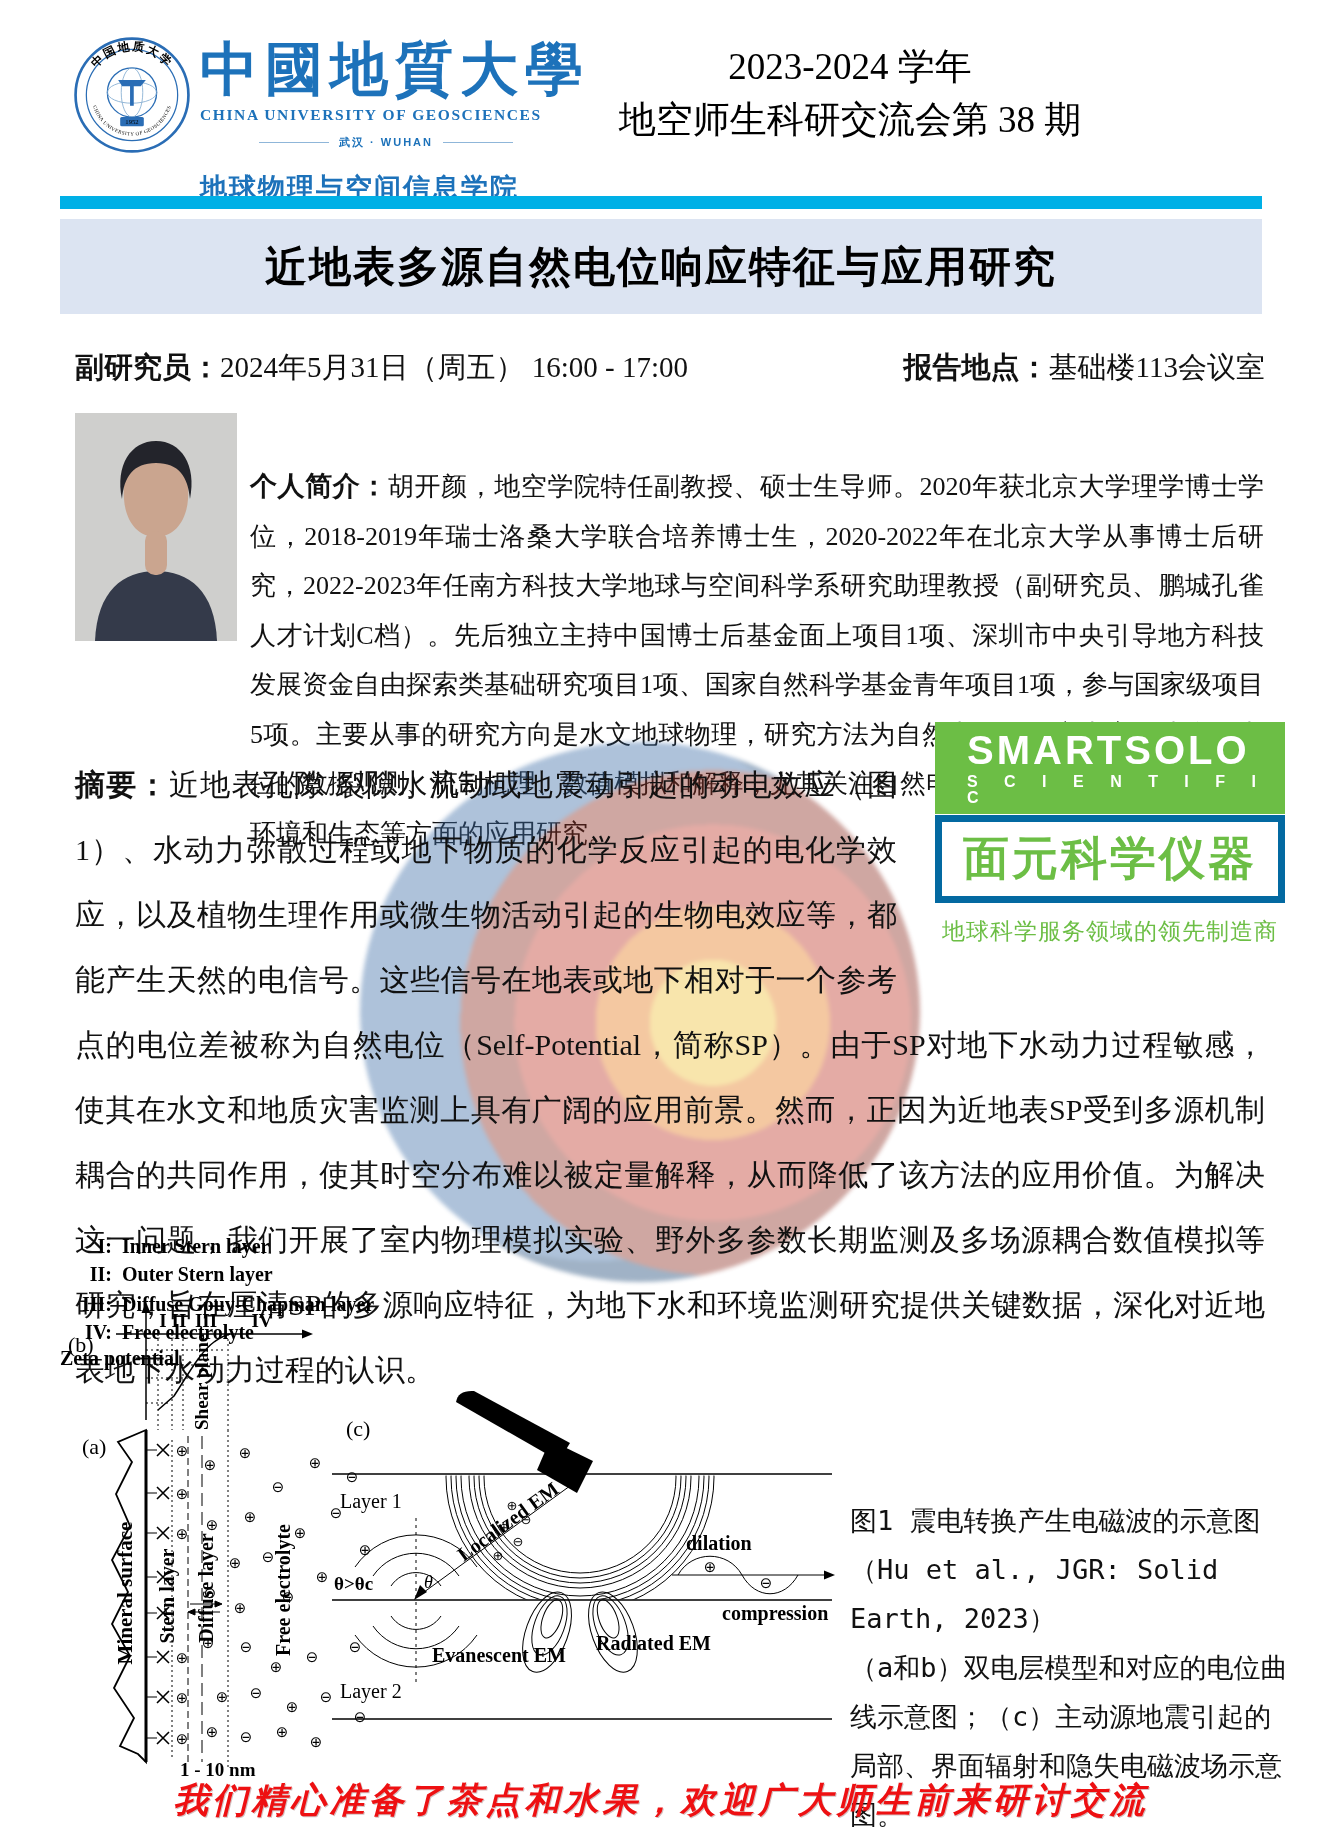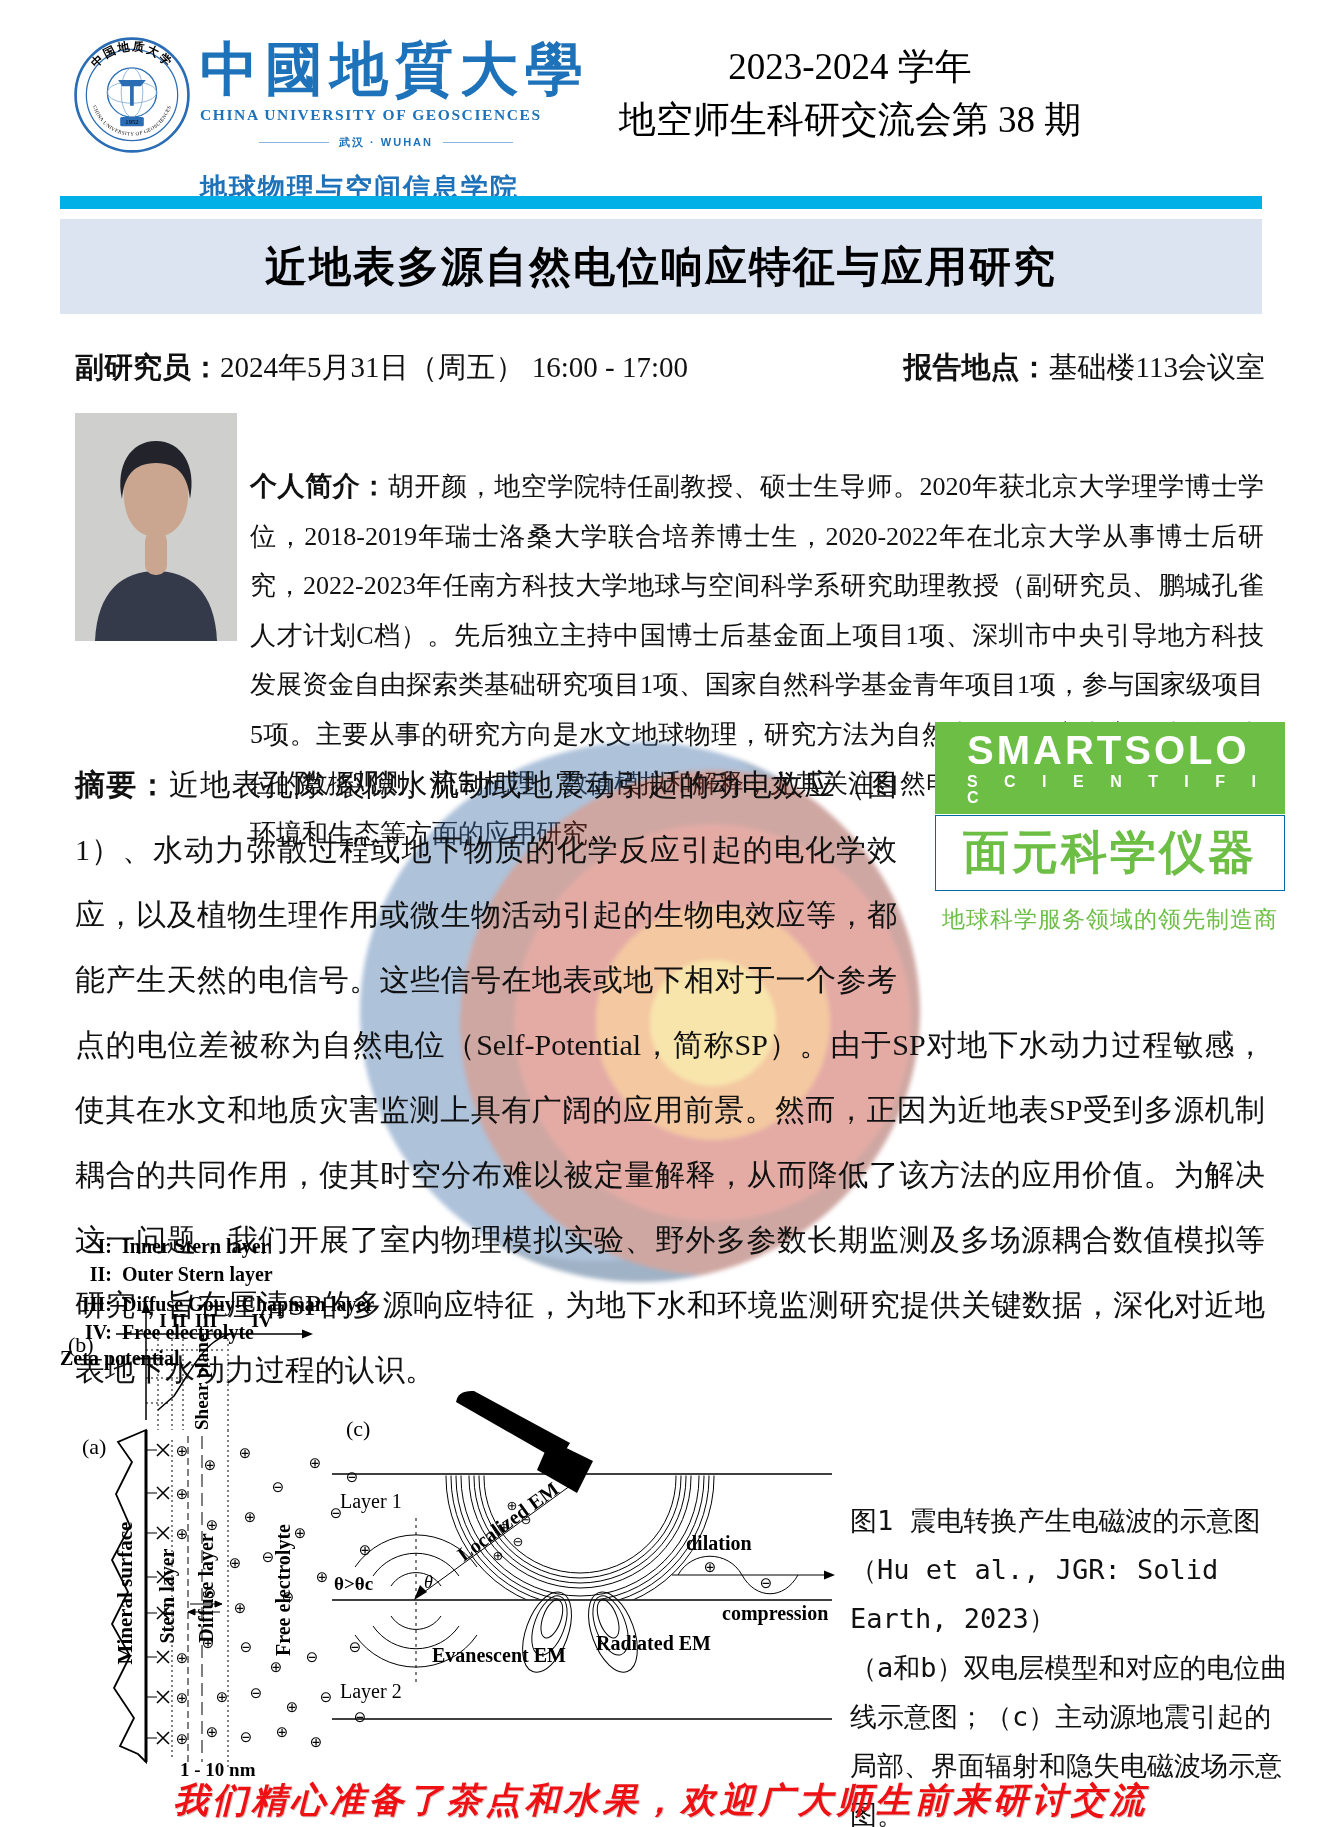--- a/index.html
+++ b/index.html
@@ -152,21 +152,21 @@
   <div class="abs abstract">
     <div class="spacer"></div>
     <span class="lbl">摘要：</span><span>近地表孔隙/裂隙水流动或地震动引起的动电效应（图1）、水动力弥散过程或地下物质的化学反应引起的电化学效应，以及植物生理作用或微生物活动引起的生物电效应等，都能产生天然的电信号。这些信号在地表或地下相对于一个参考点的电位差被称为自然电位（Self-Potential，简称SP）。由于SP对地下水动力过程敏感，使其在水文和地质灾害监测上具有广阔的应用前景。然而，正因为近地表SP受到多源机制耦合的共同作用，使其时空分布难以被定量解释，从而降低了该方法的应用价值。为解决这一问题，我们开展了室内物理模拟实验、野外多参数长期监测及多场源耦合数值模拟等研究，旨在厘清SP的多源响应特征，为地下水和环境监测研究提供关键数据，深化对近地表地下水动力过程的认识。</span>
   </div>
 
   <div class="abs sponsor">
     <div class="sp-green" style="background:#6cbe45">
       <div class="sp-brand">SMARTSOLO</div>
       <div class="sp-sci">S C I E N T I F I C</div>
     </div>
-    <div class="sp-white" style="border:1px solid #0369a1">
+    <div class="sp-white" style="border:7px solid #0369a1">
       <div class="sp-name" style="color:#6cbe45">面元科学仪器</div>
     </div>
     <div class="sp-tag" style="color:#6cbe45">地球科学服务领域的领先制造商</div>
   </div>
 
   <svg class="abs figsvg" viewBox="0 0 1202 570">
 
     <g font-size="20" class="fb" font-weight="bold">
       <text x="52" y="23" text-anchor="end">I:</text>
       <text x="62" y="23">Inner Stern layer</text>

